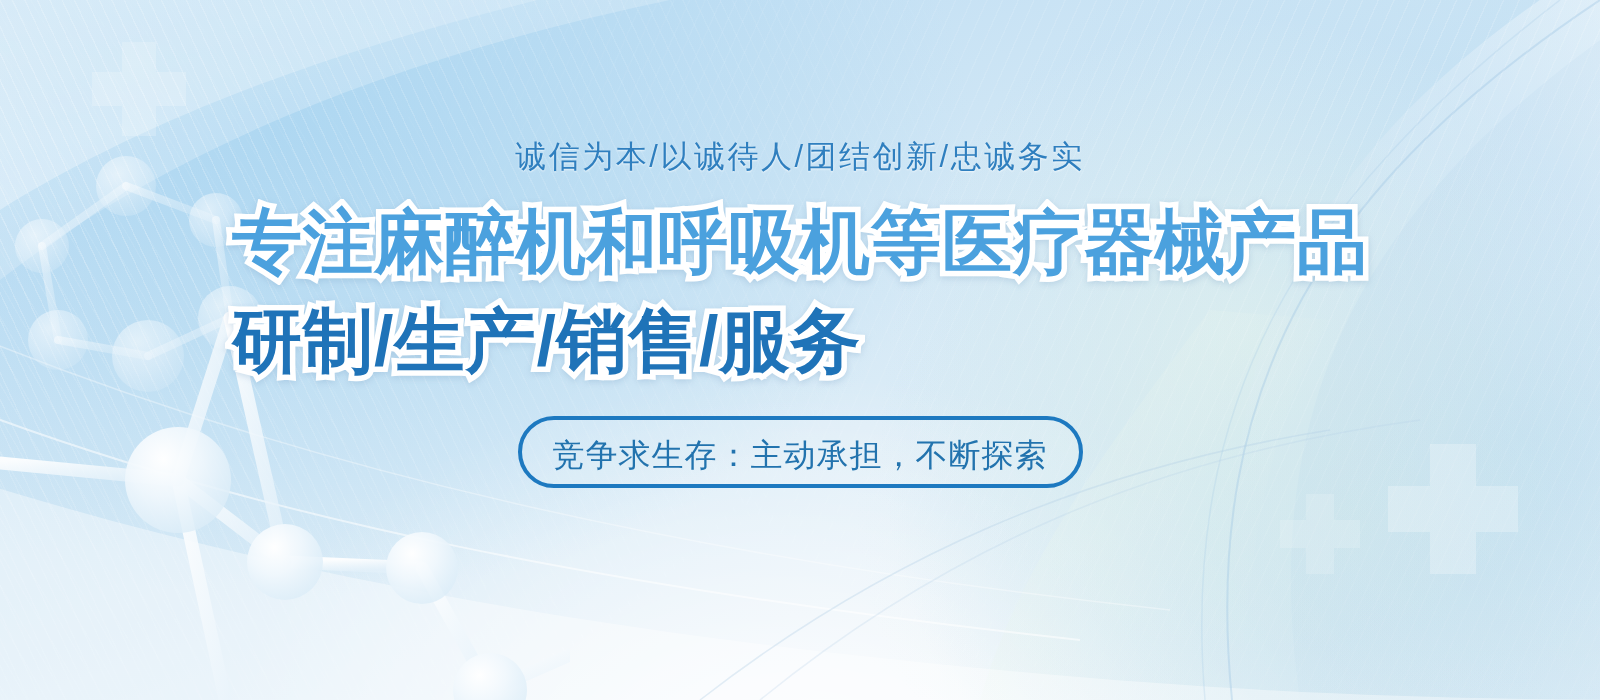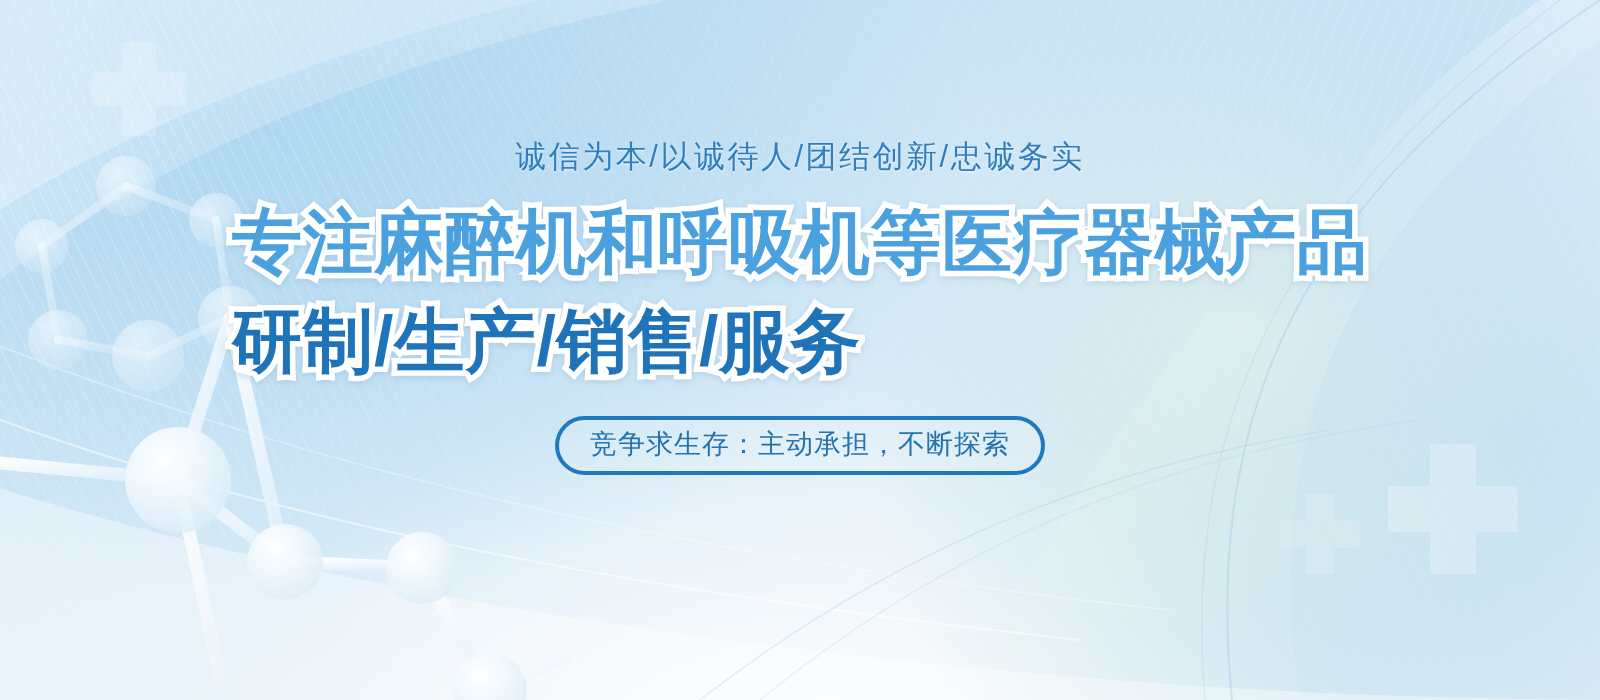--- a/index.html
+++ b/index.html
@@ -105,22 +105,22 @@
     filter:drop-shadow(0 2px 3px rgba(120,160,195,.30));
   }
   .hl-line.one{color:#4ba1de;}
   .hl-line.two{color:#1f73b8;margin-top:28px;}
 
   .badge-wrap{margin-top:38px;}
   .badge{
     display:inline-block;
     border:4px solid #1d79c0;
     border-radius:40px;
-    padding:11px 31px 13px;
-    font-size:27px;
+    padding:19px 31px 13px;
+    font-size:32px;
     letter-spacing:1px;
     color:#2273ae;
     white-space:nowrap;
     background:rgba(255,255,255,.10);
     line-height:1;
   }
 </style>
 </head>
 <body>
 

